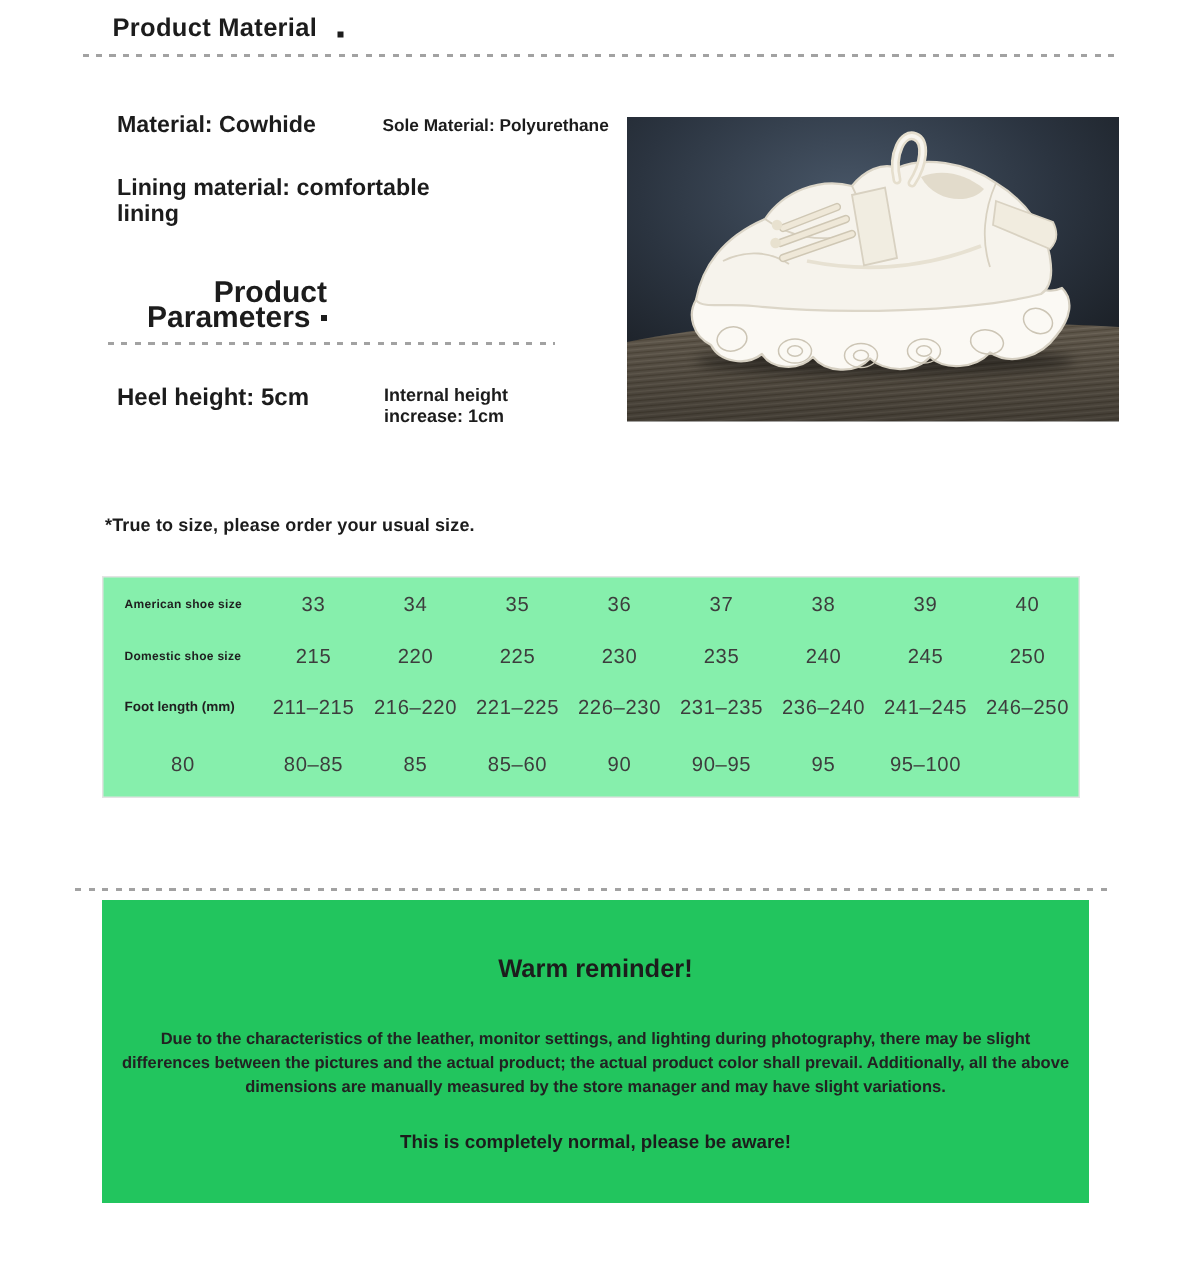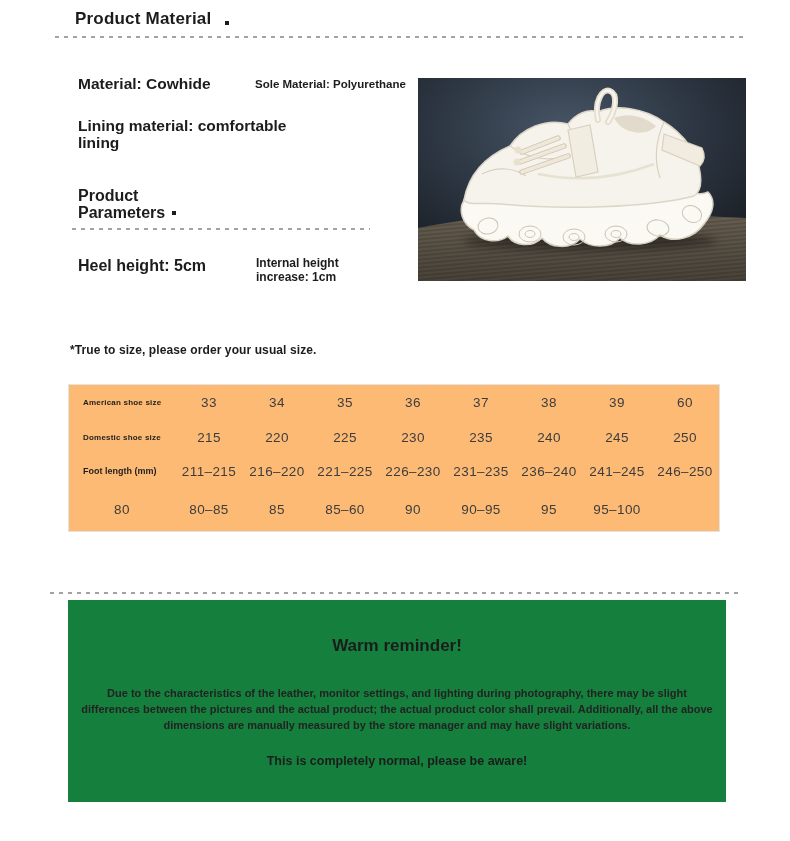--- a/index.html
+++ b/index.html
@@ -16,48 +16,48 @@
   .dash-reminder{left:50px;top:592px;width:690px;}
 
   .sq{display:inline-block;width:4px;height:4px;background:#1c1c1c;vertical-align:middle;}
 
   .s1-title{left:75px;top:9px;font-size:17px;font-weight:700;letter-spacing:.2px;text-align:center;}
   .s1-title .sq{margin-left:14px;margin-top:6px;}
 
   .material{left:78px;top:75px;font-size:15.5px;font-weight:700;}
   .sole-material{left:255px;top:78px;font-size:11.5px;font-weight:700;}
   .lining{left:78px;top:117px;width:250px;font-size:15.5px;font-weight:700;line-height:17px;}
-  .params-title{left:78px;top:187px;width:140px;font-size:16px;font-weight:700;line-height:17px;}
+  .params-title{left:78px;top:187px;width:140px;font-size:20px;font-weight:700;line-height:17px;text-align:right;}
   .params-title .sq{margin-left:7px;margin-bottom:2px;}
   .heel{left:78px;top:257px;font-size:16px;font-weight:700;}
   .internal{left:256px;top:256px;width:118px;font-size:12px;font-weight:700;line-height:14px;}
 
   .photo{left:418px;top:78px;width:328px;height:203px;}
   .photo svg{display:block;}
 
   .size-note{left:70px;top:343px;font-size:12px;font-weight:700;letter-spacing:.1px;}
 
   .size-table{
     left:68px;top:384px;width:652px;height:148px;
-    border:1px solid #e3e3e3;background:#fdba74;box-sizing:border-box;
+    border:1px solid #e3e3e3;background:#86efac;box-sizing:border-box;
     display:flex;flex-direction:column;justify-content:center;
   }
   .trow{display:grid;grid-template-columns:106px repeat(8,1fr);align-items:center;}
   .trow:nth-child(1){height:36px;}
   .trow:nth-child(2){height:35px;}
   .trow:nth-child(3){height:33px;}
   .trow:nth-child(4){height:44px;}
   .tlabel{padding-left:14px;font-weight:700;color:#1f1f1f;}
   .trow:nth-child(1) .tlabel,.trow:nth-child(2) .tlabel{font-size:8px;letter-spacing:.2px;}
   .trow:nth-child(3) .tlabel{font-size:9px;}
   .trow:nth-child(4) .tlabel{font-size:13px;line-height:14px;}
   .tcell{text-align:center;font-size:13.5px;font-weight:400;color:#3d3d3d;letter-spacing:.4px;}
 
   .reminder{
-    left:68px;top:600px;width:658px;height:202px;background:#15803d;
+    left:68px;top:600px;width:658px;height:202px;background:#22c55e;
     box-sizing:border-box;padding-top:36px;text-align:center;
   }
   .reminder-title{font-size:17px;font-weight:700;margin:0 0 0 0;}
   .reminder-body{
     width:636px;margin:30px auto 0;font-size:11px;font-weight:700;
     line-height:1.45;color:#222;
   }
   .reminder-footer{margin-top:20px;font-size:12.5px;font-weight:700;}
 </style>
 </head>
@@ -182,21 +182,21 @@
 <div class="abs size-table">
   <div class="trow">
     <div class="tlabel">American shoe size</div>
     <div class="tcell">33</div>
     <div class="tcell">34</div>
     <div class="tcell">35</div>
     <div class="tcell">36</div>
     <div class="tcell">37</div>
     <div class="tcell">38</div>
     <div class="tcell">39</div>
-    <div class="tcell">60</div>
+    <div class="tcell">40</div>
   </div>
   <div class="trow">
     <div class="tlabel">Domestic shoe size</div>
     <div class="tcell">215</div>
     <div class="tcell">220</div>
     <div class="tcell">225</div>
     <div class="tcell">230</div>
     <div class="tcell">235</div>
     <div class="tcell">240</div>
     <div class="tcell">245</div>

